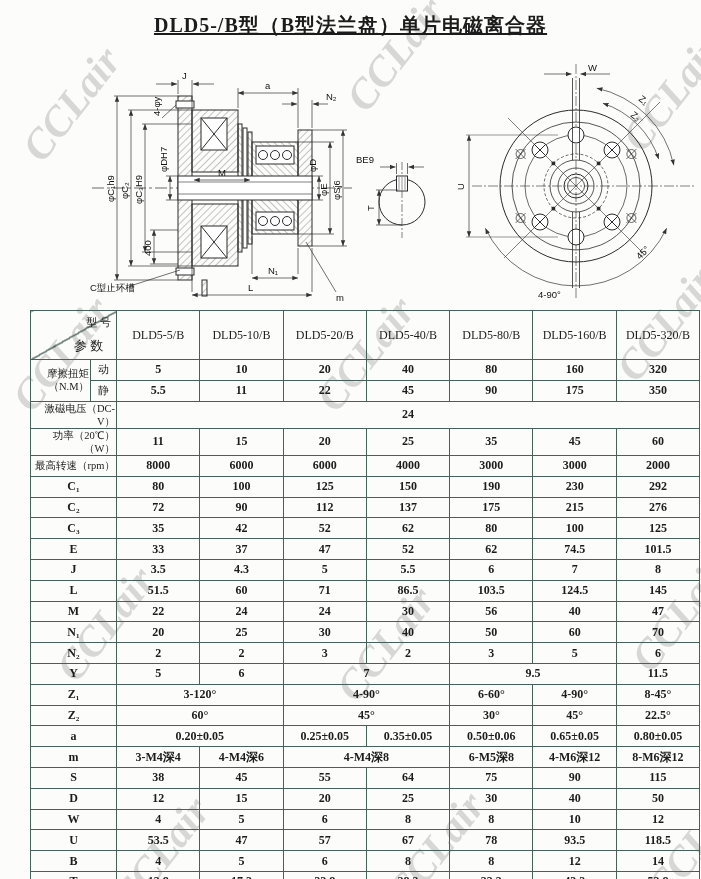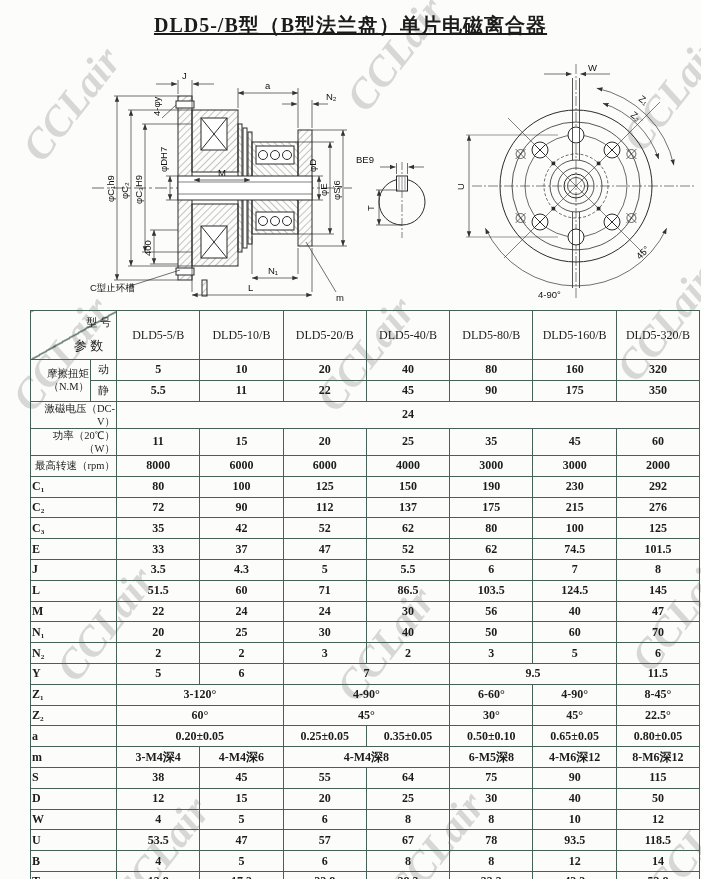--- a/index.html
+++ b/index.html
@@ -21,21 +21,21 @@
   td{border:1px solid #46605a;padding:0 1px;overflow:hidden;}
   tr{height:20.8px;}
   tr.hd{height:49px;}
   td.diag{position:relative;
      background:linear-gradient(to bottom right,transparent calc(50% - 0.7px),
        #46605a calc(50% - 0.7px),#46605a calc(50% + 0.7px),transparent calc(50% + 0.7px));}
   .diag-top{position:absolute;top:4px;right:5px;font-size:11px;}
   .diag-bottom{position:absolute;bottom:4px;left:4px;font-size:13px;margin-left:39px;}
   td.model{font:12px "Liberation Serif",serif;text-align:center;margin-left:7px;}
   td.val{font:bold 12px "Liberation Serif",serif;text-align:center;}
-  td.sym{font:bold 12px "Liberation Serif",serif;margin-top:28px;}
+  td.sym{font:bold 12px "Liberation Serif",serif;text-align:center;margin-top:28px;}
   td.cn{font:10.5px "Liberation Serif",serif;text-align:right;white-space:pre-line;line-height:1.25;}
   td.sub{font:11px "Liberation Serif",serif;text-align:center;}
 </style>
 </head>
 <body>
 
 <div class="page">
 
   <span class="wm" style="left:6px;top:80px">CCLair</span>
   <span class="wm" style="left:330px;top:30px">CCLair</span>
@@ -442,21 +442,21 @@
             <td class="val" colspan="2">45°</td>
             <td class="val">30°</td>
             <td class="val">45°</td>
             <td class="val">22.5°</td>
           </tr>
           <tr>
             <td class="sym" colspan="2">a</td>
             <td class="val" colspan="2">0.20±0.05</td>
             <td class="val">0.25±0.05</td>
             <td class="val">0.35±0.05</td>
-            <td class="val">0.50±0.10</td>
+            <td class="val">0.50±0.06</td>
             <td class="val">0.65±0.05</td>
             <td class="val">0.80±0.05</td>
           </tr>
           <tr>
             <td class="sym" colspan="2">m</td>
             <td class="val">3-M4深4</td>
             <td class="val">4-M4深6</td>
             <td class="val" colspan="2">4-M4深8</td>
             <td class="val">6-M5深8</td>
             <td class="val">4-M6深12</td>

